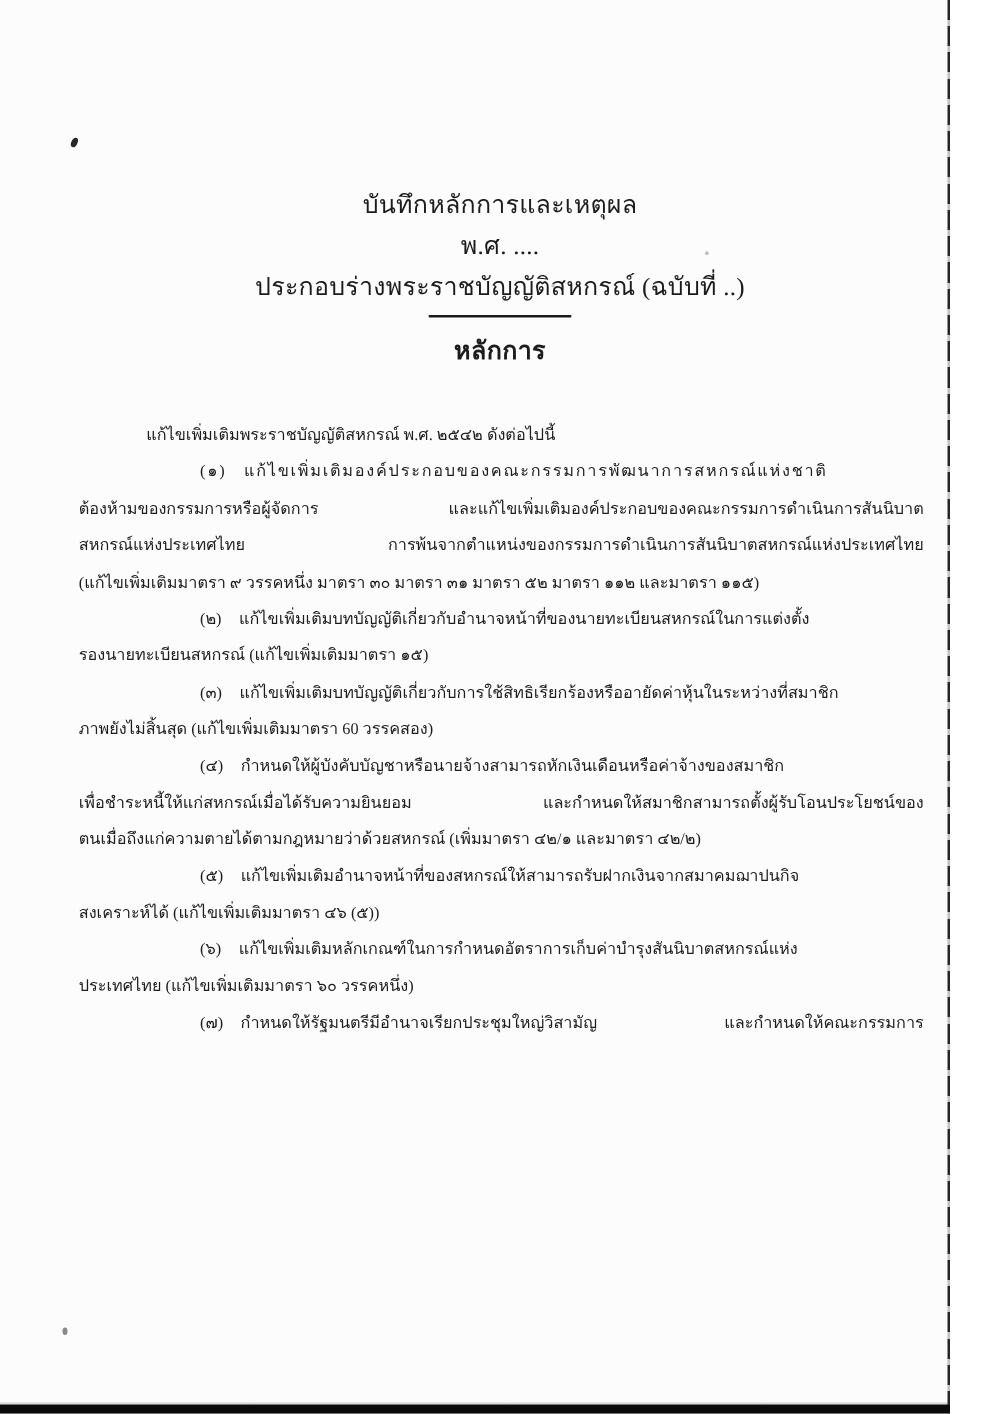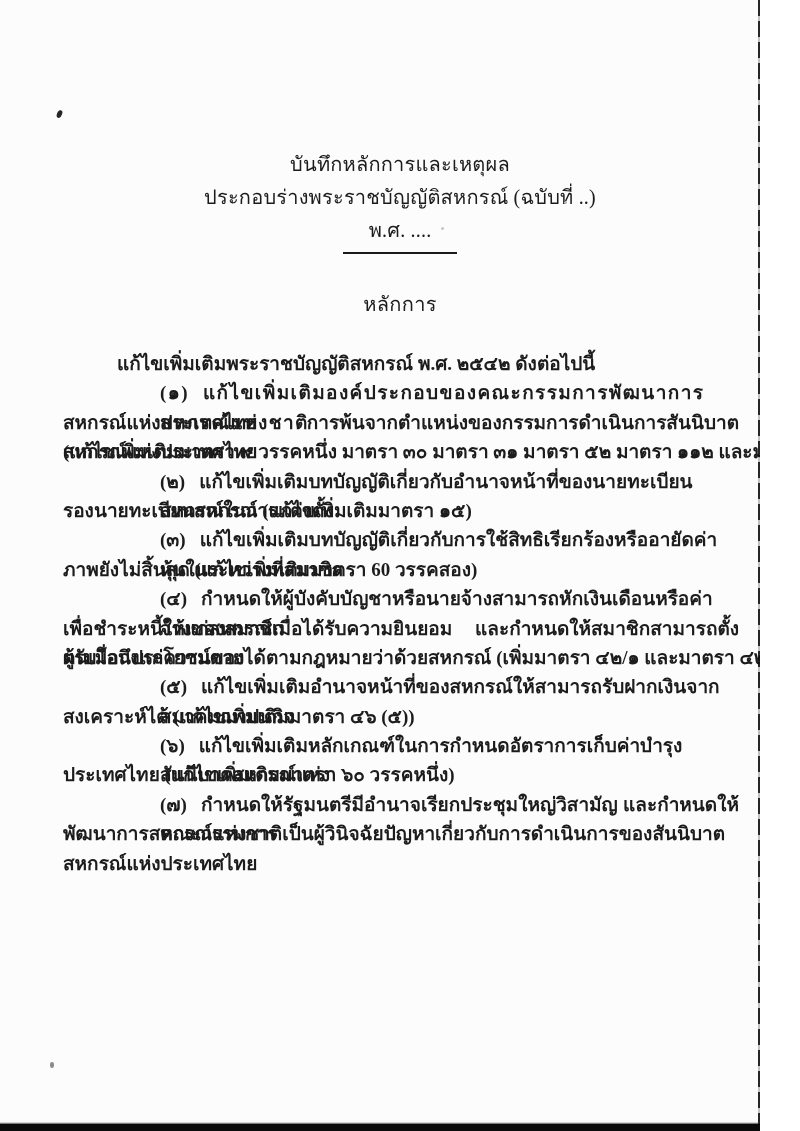--- a/index.html
+++ b/index.html
@@ -31,33 +31,32 @@
     letter-spacing:0.2px;
   }
   .rule{
     position:absolute;
     top:252px;left:343px;
     width:114px;height:2px;
     background:#1a1a1a;
   }
   .heading{
     position:absolute;
-    top:288px;left:0;width:800px;
+    top:264px;left:0;width:800px;
     text-align:center;
     font-size:20px;
-    font-weight:normal;
+    font-weight:bold;
     letter-spacing:0.3px;
   }
   
   .bodyblock{
     position:absolute;
-    top:349px;left:63px;
+    top:333px;left:63px;
     width:676px;
-    font-size:19px;
-    font-weight:bold;
+    font-size:13px;
   }
   .line{
     line-height:29.4px;
     height:29.4px;
     white-space:nowrap;
   }
   .ind-a{padding-left:54px;}      
   .ind-b{padding-left:97px;}      
   .j{                              
     white-space:normal;
@@ -102,54 +101,54 @@
       linear-gradient(0deg,#0b0b0b 0 7px,rgba(20,20,20,0.55) 7px 8px,rgba(60,60,60,0.2) 8px 9px);
   }
 </style>
 </head>
 <body>
 
 <div class="sheet">
 
   <div class="titleblock">
     <div class="tline">บันทึกหลักการและเหตุผล</div>
+    <div class="tline">พ.ศ. ....</div>
     <div class="tline">ประกอบร่างพระราชบัญญัติสหกรณ์ (ฉบับที่ ..)</div>
-    <div class="tline">พ.ศ. ....</div>
   </div>
 
   <div class="rule"></div>
 
   <div class="heading">หลักการ</div>
 
   <div class="bodyblock">
 
     <div class="line ind-a"><span>แก้ไขเพิ่มเติมพระราชบัญญัติสหกรณ์ พ.ศ. ๒๕๔๒ ดังต่อไปนี้</span></div>
 
     <div class="line ind-b j ls"><span class="num">(๑)</span><span>แก้ไขเพิ่มเติมองค์ประกอบของคณะกรรมการพัฒนาการสหกรณ์แห่งชาติ</span></div>
+    <div class="line j"><span>ต้องห้ามของกรรมการหรือผู้จัดการ และแก้ไขเพิ่มเติมองค์ประกอบของคณะกรรมการดำเนินการสันนิบาต</span></div>
     <div class="line j"><span>สหกรณ์แห่งประเทศไทย การพ้นจากตำแหน่งของกรรมการดำเนินการสันนิบาตสหกรณ์แห่งประเทศไทย</span></div>
     <div class="line"><span>(แก้ไขเพิ่มเติมมาตรา ๙ วรรคหนึ่ง มาตรา ๓๐ มาตรา ๓๑ มาตรา ๕๒ มาตรา ๑๑๒ และมาตรา ๑๑๕)</span></div>
 
     <div class="line ind-b j"><span class="num">(๒)</span><span>แก้ไขเพิ่มเติมบทบัญญัติเกี่ยวกับอำนาจหน้าที่ของนายทะเบียนสหกรณ์ในการแต่งตั้ง</span></div>
     <div class="line"><span>รองนายทะเบียนสหกรณ์ (แก้ไขเพิ่มเติมมาตรา ๑๕)</span></div>
 
     <div class="line ind-b j"><span class="num">(๓)</span><span>แก้ไขเพิ่มเติมบทบัญญัติเกี่ยวกับการใช้สิทธิเรียกร้องหรืออายัดค่าหุ้นในระหว่างที่สมาชิก</span></div>
     <div class="line"><span>ภาพยังไม่สิ้นสุด (แก้ไขเพิ่มเติมมาตรา 60 วรรคสอง)</span></div>
 
     <div class="line ind-b j"><span class="num">(๔)</span><span>กำหนดให้ผู้บังคับบัญชาหรือนายจ้างสามารถหักเงินเดือนหรือค่าจ้างของสมาชิก</span></div>
     <div class="line j"><span>เพื่อชำระหนี้ให้แก่สหกรณ์เมื่อได้รับความยินยอม และกำหนดให้สมาชิกสามารถตั้งผู้รับโอนประโยชน์ของ</span></div>
     <div class="line"><span>ตนเมื่อถึงแก่ความตายได้ตามกฎหมายว่าด้วยสหกรณ์ (เพิ่มมาตรา ๔๒/๑ และมาตรา ๔๒/๒)</span></div>
 
     <div class="line ind-b j"><span class="num">(๕)</span><span>แก้ไขเพิ่มเติมอำนาจหน้าที่ของสหกรณ์ให้สามารถรับฝากเงินจากสมาคมฌาปนกิจ</span></div>
     <div class="line"><span>สงเคราะห์ได้ (แก้ไขเพิ่มเติมมาตรา ๔๖ (๕))</span></div>
 
     <div class="line ind-b j"><span class="num">(๖)</span><span>แก้ไขเพิ่มเติมหลักเกณฑ์ในการกำหนดอัตราการเก็บค่าบำรุงสันนิบาตสหกรณ์แห่ง</span></div>
     <div class="line"><span>ประเทศไทย (แก้ไขเพิ่มเติมมาตรา ๖๐ วรรคหนึ่ง)</span></div>
 
     <div class="line ind-b j"><span class="num">(๗)</span><span>กำหนดให้รัฐมนตรีมีอำนาจเรียกประชุมใหญ่วิสามัญ และกำหนดให้คณะกรรมการ</span></div>
-    <div class="line j"><span>พัฒนาการสหกรณ์แห่งชาติเป็นผู้วินิจฉัยปัญหาเกี่ยวกับการดำเนินการของสันนิบาตสหกรณ์แห่งประเทศไทย</span></div>
 
   </div>
 
   <div class="speck-tl"></div>
   <div class="speck-bl"></div>
   <div class="dot-1"></div>
   <div class="dot-2"></div>
   <div class="edge-right"></div>
   <div class="edge-bottom"></div>
 

